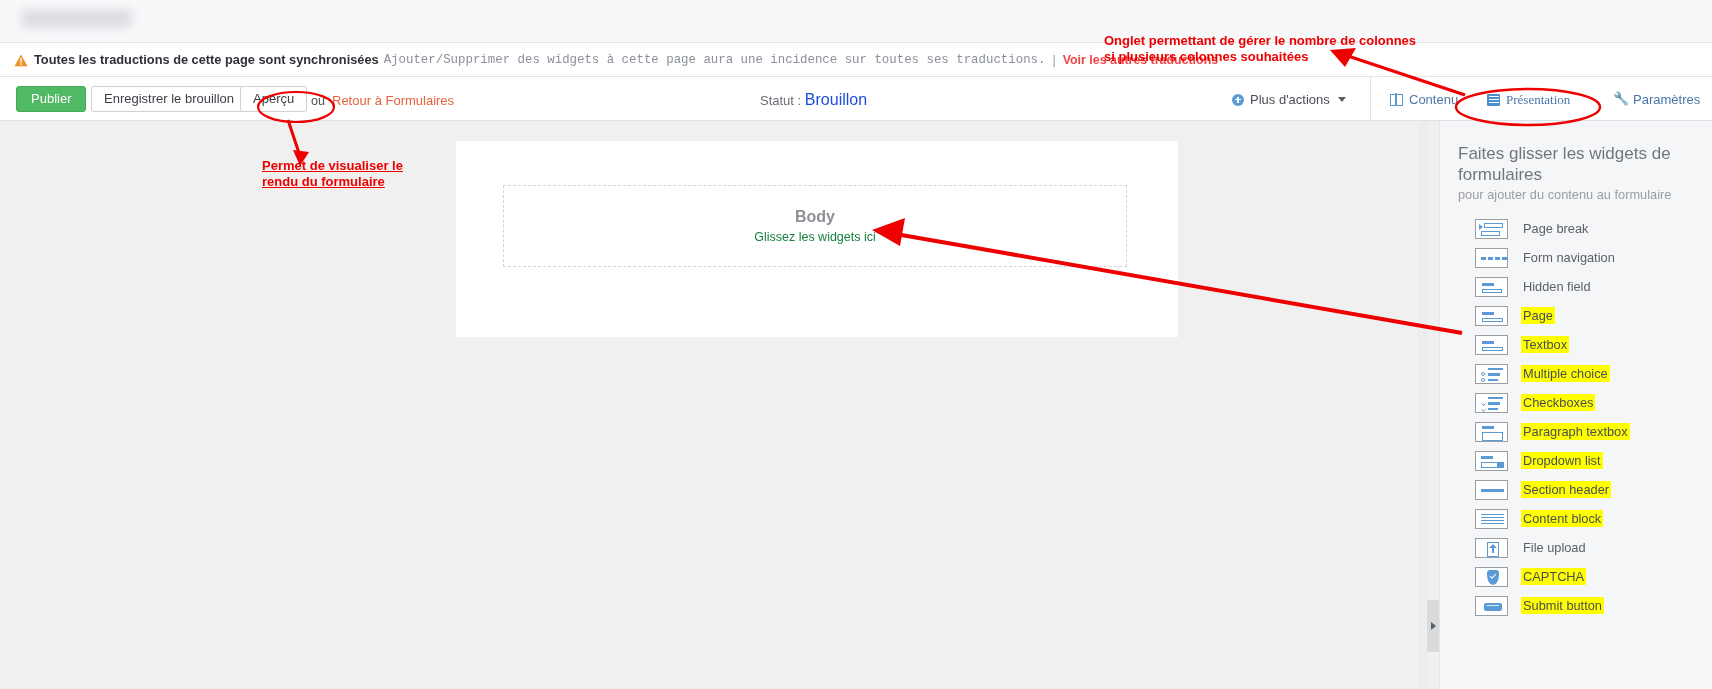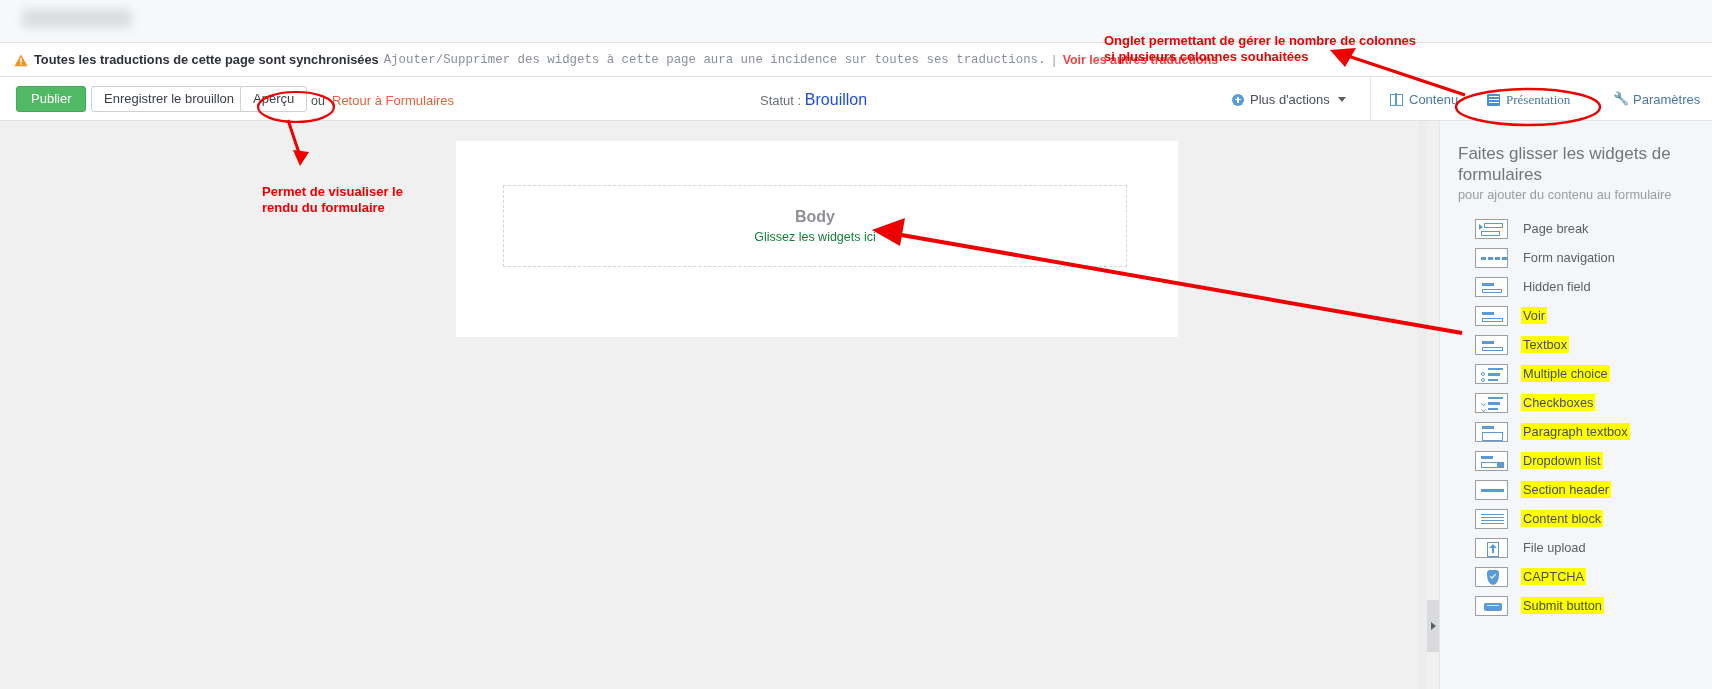--- a/index.html
+++ b/index.html
@@ -207,21 +207,21 @@
   
   .i-sub .bt{left:8px;top:6px;width:18px;height:8px;background:#5b9bd5;border-radius:2px;}
   .i-sub .tx{left:11px;top:8.5px;width:12px;height:1.4px;background:#dbe9f6;}
 
   
   .ann {
     position:absolute; color:#ee0000; font-weight:bold; font-size:13px;
     line-height:15.5px; font-family:"Liberation Sans", sans-serif;
   }
   #ann-top { left:1104px; top:33px; width:320px; }
-  #ann-left { left:262px; top:184px; width:150px; }
+  #ann-left { left:262px; top:158px; width:150px;text-decoration:underline; }
   svg.overlay { position:absolute; left:0; top:0; width:1712px; height:689px; pointer-events:none; }
 </style>
 </head>
 <body>
 
 <div id="titlebar">
   <div class="blurred"></div>
 </div>
 
 <div id="noticebar">
@@ -313,21 +313,21 @@
         <i class="g l2"></i>
     </span>
     <span class="wlabel">Hidden field</span>
   </div>
 
   <div class="wrow">
     <span class="wicon i-text">
       <i class="g l1"></i>
         <i class="g l2"></i>
     </span>
-    <span class="wlabel hl">Voir</span>
+    <span class="wlabel hl">Page</span>
   </div>
 
   <div class="wrow">
     <span class="wicon i-text">
       <i class="g l1"></i>
         <i class="g l2"></i>
     </span>
     <span class="wlabel hl">Textbox</span>
   </div>
 

